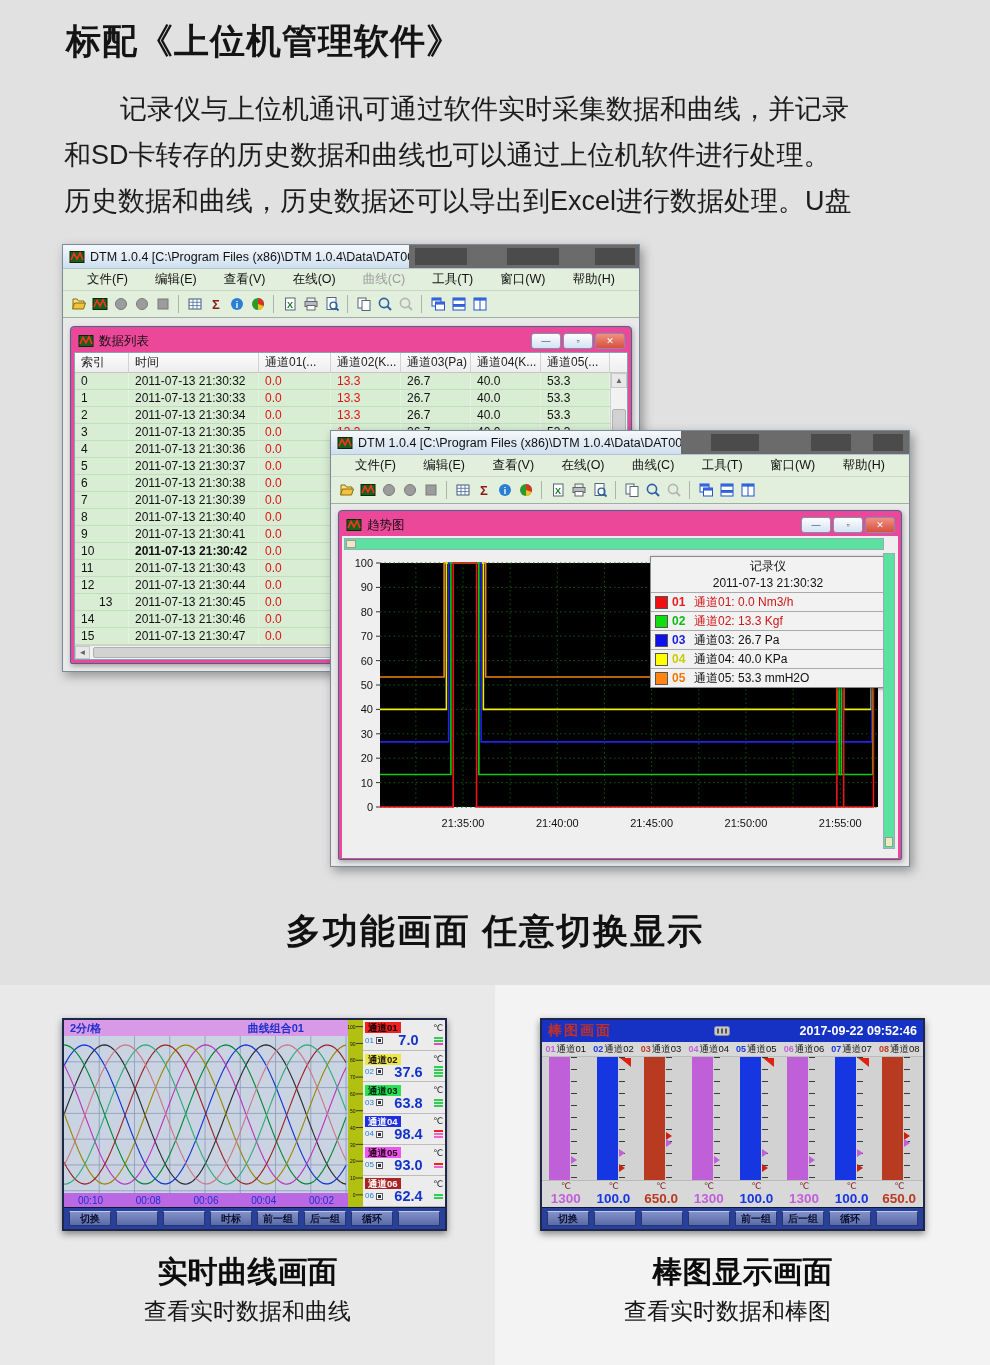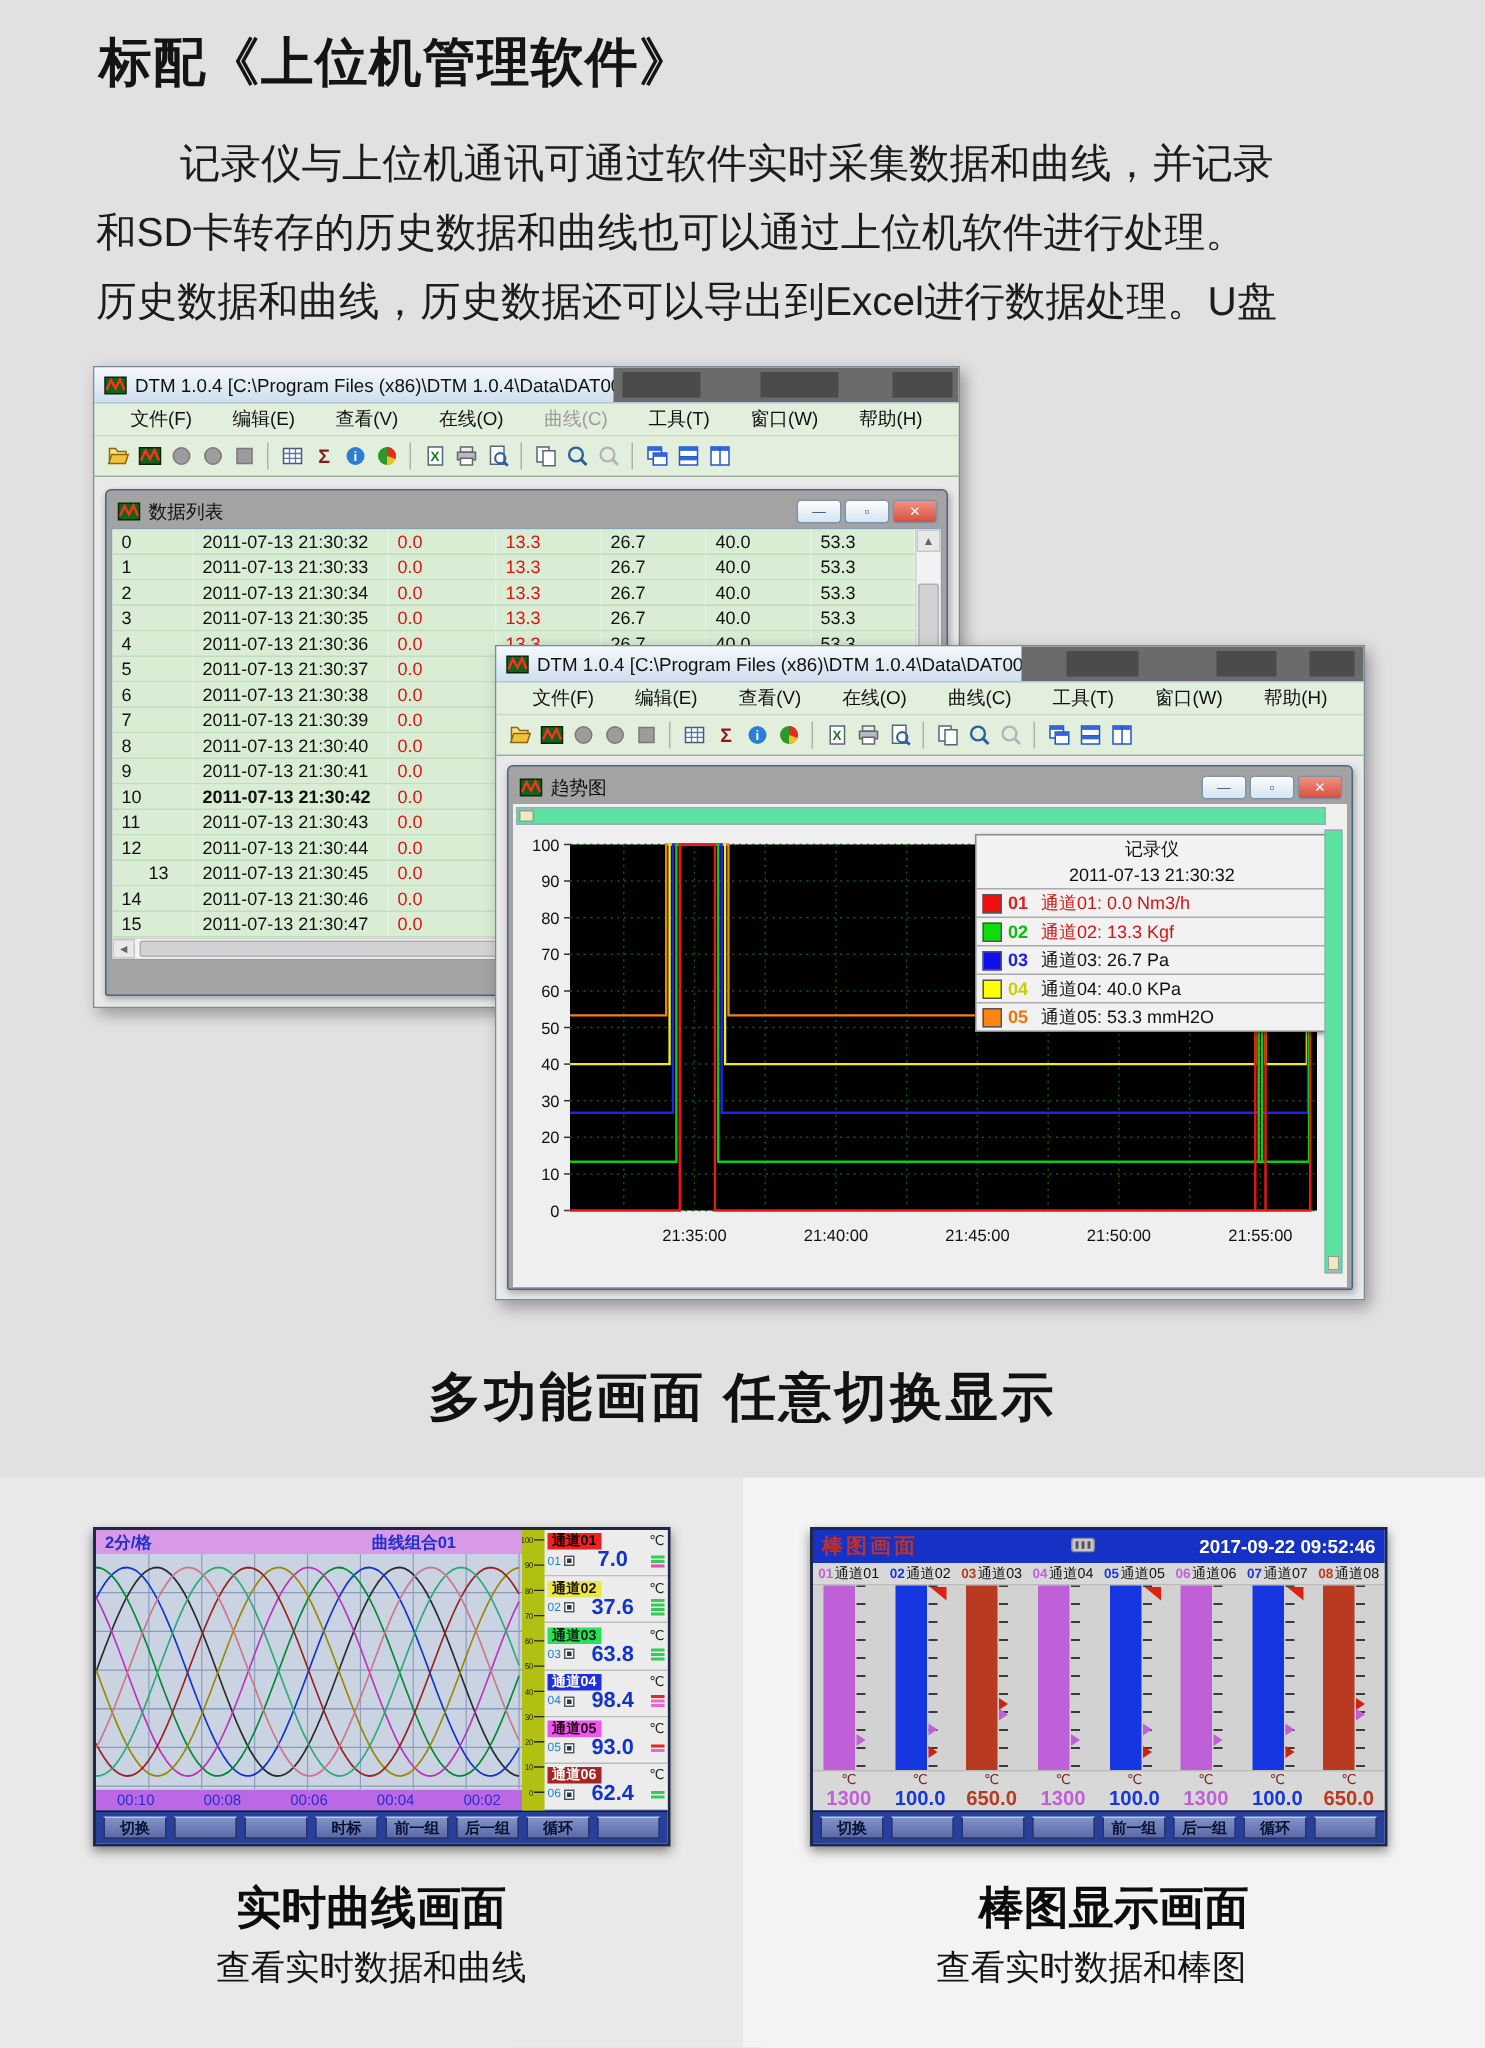--- a/index.html
+++ b/index.html
@@ -18,21 +18,21 @@
 .redact i{position:absolute;top:3px;height:17px;background:#4b4b4b}
 .menubar{height:22px;background:#e1efdc;display:flex;align-items:center;justify-content:space-between;padding:0 24px;border-bottom:1px solid #c8d8c4;font-size:12.5px;color:#101010}
 .menubar span{cursor:default}
 .menubar span.dis{color:#9c9c9c}
 .toolbar{height:27px;background:#e1efdc;display:flex;align-items:center;gap:4px;padding:0 7px;border-bottom:1px solid #9fb19b}
 .toolbar .sep{width:1px;height:18px;background:#a9b7a5;margin:0 3px}
 .ticon{width:17px;height:17px;display:flex;align-items:center;justify-content:center}
 .ticon svg{width:16px;height:16px;display:block}
 .client{position:relative;background:#e9e9e9}
 
-.child{position:absolute;border:1px solid #44678c;background:#a3a3a3;padding:3px;border-radius:4px 4px 2px 2px;box-shadow:1px 2px 5px rgba(0,0,0,.3)}
+.child{position:absolute;border:1px solid #44678c;background:#ec4899;padding:3px;border-radius:4px 4px 2px 2px;box-shadow:1px 2px 5px rgba(0,0,0,.3)}
 .ctitle{height:22px;display:flex;align-items:center;padding:0 3px;font-size:12.5px;color:#101010}
 .ctitle .ttext{margin-left:5px}
 .cbtns{margin-left:auto;display:flex;gap:2px}
 .cbtn{width:30px;height:16px;border:1px solid #7d93ad;border-radius:3px;background:linear-gradient(#fdfdfd,#d5e3f1);display:flex;align-items:center;justify-content:center;font-size:9px;color:#33536f;line-height:1}
 .cbtn.close{background:linear-gradient(#f09183,#d6503c);color:#fff;font-weight:bold}
 
 .dtable{background:#fff;border:1px solid #8aa0b5}
 .trow{display:flex;height:17px}
 .trow.head{height:20px;background:linear-gradient(#fcfcfc,#eee);border-bottom:1px solid #c5c5c5}
 .tcell{font-size:12px;color:#111;padding:1px 6px;white-space:nowrap;overflow:hidden;border-right:1px solid #e4f2e2;display:flex;align-items:center}
@@ -269,20 +269,30 @@
             </svg>
           </span>
         <span class="ttext">数据列表</span>
         <span class="cbtns">
           <span class="cbtn">—</span>
           <span class="cbtn">▫</span>
           <span class="cbtn close">✕</span>
         </span>
       </div>
       <div class="dtable" id="dataTable">
+          <div class="trow head">
+            <div class="tcell" style="flex: 0 0 54px;">索引</div>
+            <div class="tcell" style="flex: 0 0 130px;">时间</div>
+            <div class="tcell" style="flex: 0 0 72px;">通道01(...</div>
+            <div class="tcell" style="flex: 0 0 70px;">通道02(K...</div>
+            <div class="tcell" style="flex: 0 0 70px;">通道03(Pa)</div>
+            <div class="tcell" style="flex: 0 0 70px;">通道04(K...</div>
+            <div class="tcell" style="flex: 1 1 0%;">通道05(...</div>
+            <div style="flex: 0 0 17px;"></div>
+          </div>
           <div style="display: flex;">
             <div style="flex: 1 1 0%;">
               <div class="trow body">
                 <div class="tcell" style="flex: 0 0 54px;">0</div>
                 <div class="tcell" style="flex: 0 0 130px;">2011-07-13 21:30:32</div>
                 <div class="tcell red" style="flex: 0 0 72px;">0.0</div>
                 <div class="tcell red" style="flex: 0 0 70px;">13.3</div>
                 <div class="tcell" style="flex: 0 0 70px;">26.7</div>
                 <div class="tcell" style="flex: 0 0 70px;">40.0</div>
                 <div class="tcell" style="flex: 1 1 0%;">53.3</div>

